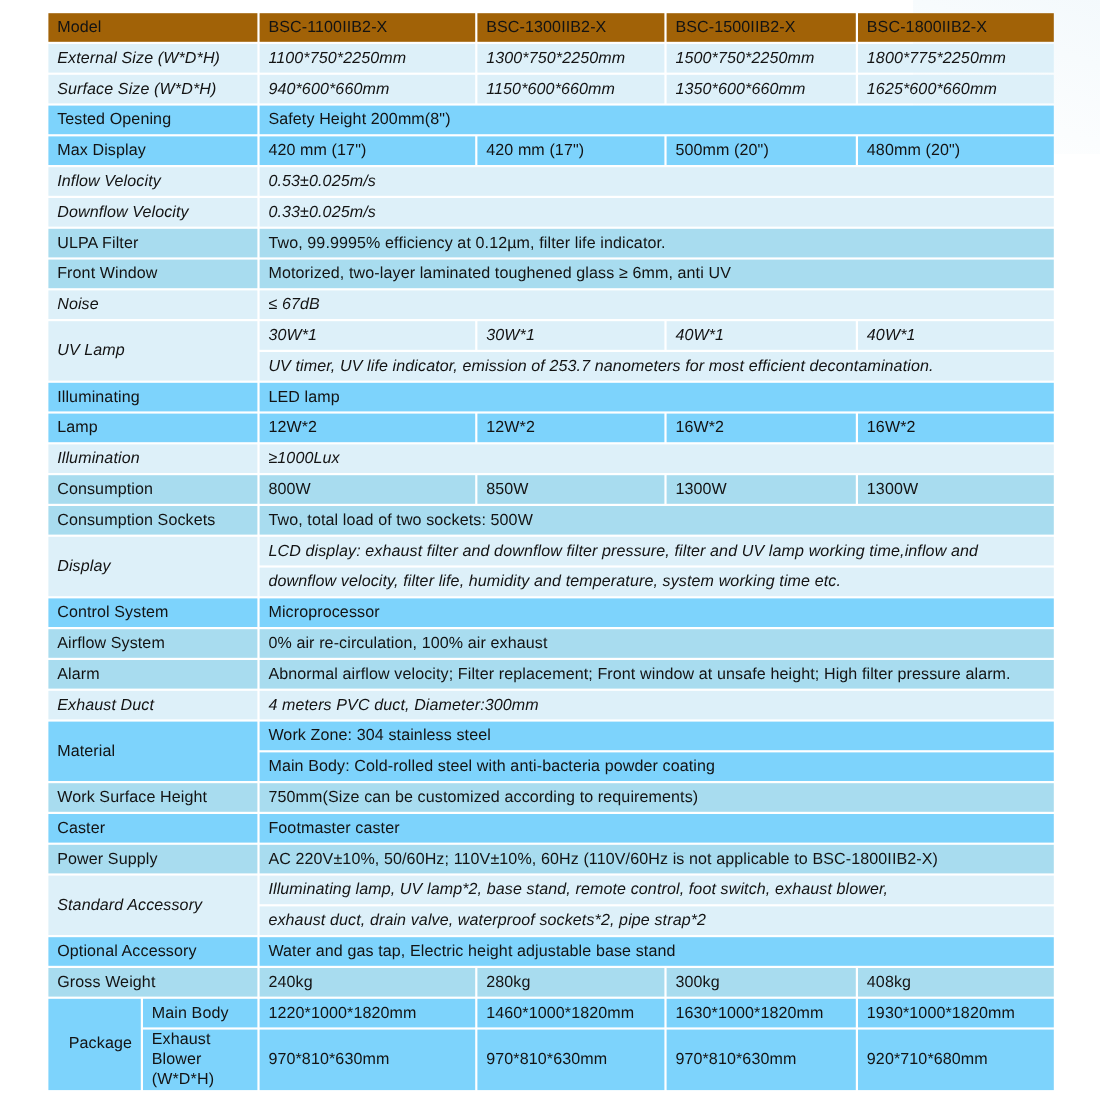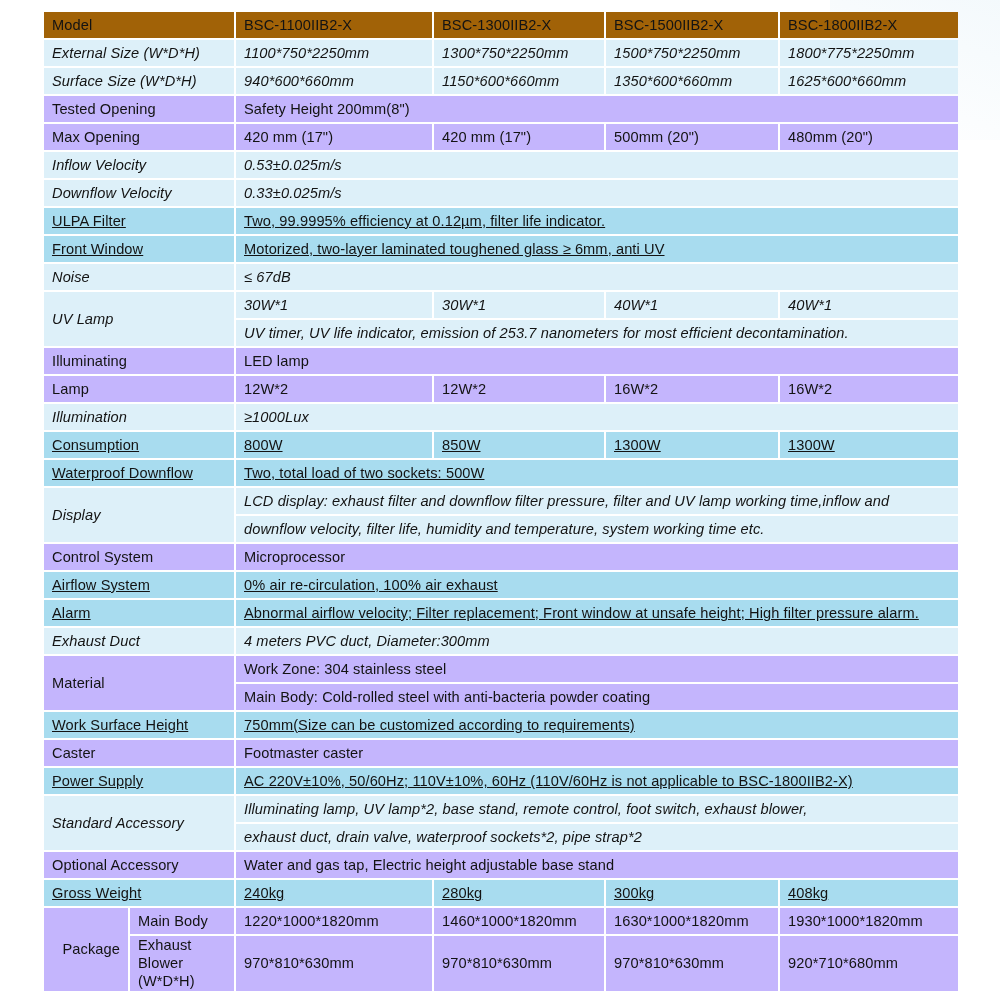--- a/index.html
+++ b/index.html
@@ -46,22 +46,22 @@
     font-size: 14.6px;
     line-height: 1.25;
     vertical-align: middle;
     color: #131313;
     height: 26px;
     letter-spacing: 0.1px;
   }
 
   
   .t-dark  { background: #a16207; }   
-  .t-mid   { background: #a8dcef; text-decoration: underline; }   
-  .t-lite  { background: #c4b5fd; }   
+  .t-mid   { background: #a8dcef; }   
+  .t-lite  { background: #7dd3fc; }   
   .t-pale  { background: #ddf0f9; font-style: italic; }   
 
   .label-cell { font-size: 14.6px; }
 
   .tall-1 { height: 29px; }
   .tall-2 { height: 32px; }
 
   .pkg-label {
     text-align: right;
     font-size: 14.6px;
@@ -117,21 +117,21 @@
       <td class="t-pale">1350*600*660mm</td>
       <td class="t-pale">1625*600*660mm</td>
     </tr>
 
     <tr>
       <td class="t-lite label-cell" colspan="2">Tested Opening</td>
       <td class="t-lite" colspan="4">Safety Height 200mm(8")</td>
     </tr>
 
     <tr>
-      <td class="t-lite label-cell" colspan="2">Max Opening</td>
+      <td class="t-lite label-cell" colspan="2">Max Display</td>
       <td class="t-lite">420 mm (17")</td>
       <td class="t-lite">420 mm (17")</td>
       <td class="t-lite">500mm (20")</td>
       <td class="t-lite">480mm (20")</td>
     </tr>
 
     <tr>
       <td class="t-pale label-cell" colspan="2">Inflow Velocity</td>
       <td class="t-pale" colspan="4">0.53±0.025m/s</td>
     </tr>
@@ -187,21 +187,21 @@
 
     <tr>
       <td class="t-mid label-cell" colspan="2">Consumption</td>
       <td class="t-mid">800W</td>
       <td class="t-mid">850W</td>
       <td class="t-mid">1300W</td>
       <td class="t-mid">1300W</td>
     </tr>
 
     <tr>
-      <td class="t-mid label-cell" colspan="2">Waterproof Downflow</td>
+      <td class="t-mid label-cell" colspan="2">Consumption Sockets</td>
       <td class="t-mid" colspan="4">Two, total load of two sockets: 500W</td>
     </tr>
 
     <tr>
       <td class="t-pale label-cell" colspan="2" rowspan="2">Display</td>
       <td class="t-pale tall-2" colspan="4">LCD display: exhaust filter and downflow filter pressure, filter and UV lamp working time,inflow and</td>
     </tr>
     <tr>
       <td class="t-pale tall-2" colspan="4">downflow velocity, filter life, humidity and temperature, system working time etc.</td>
     </tr>

